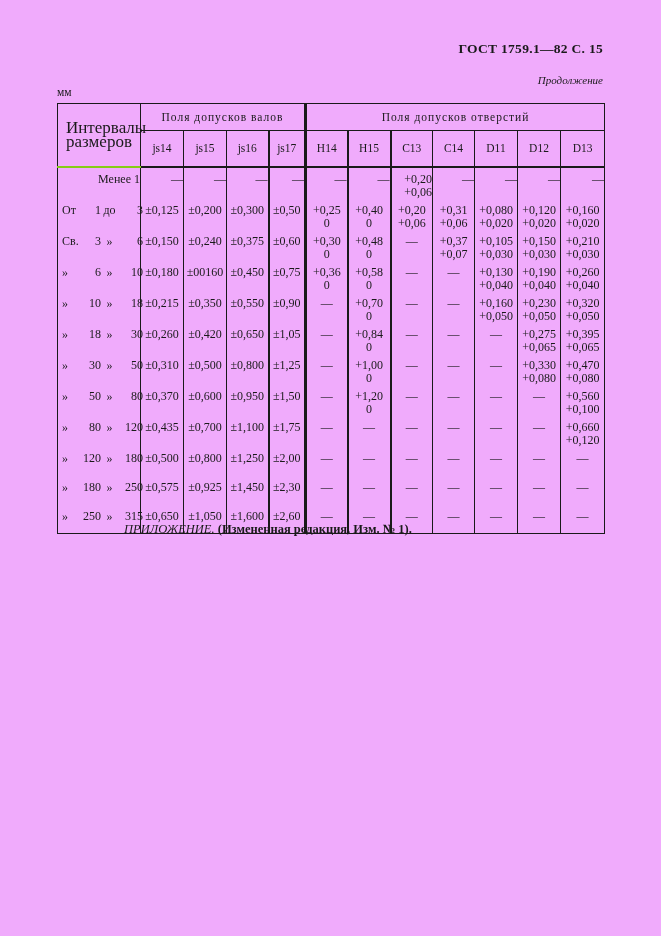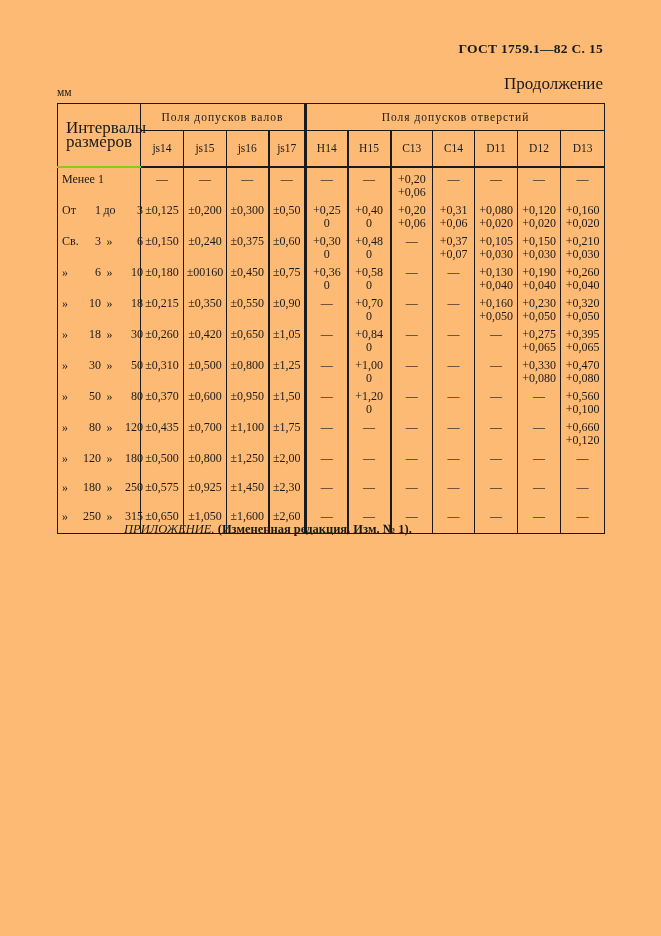--- a/index.html
+++ b/index.html
@@ -4,30 +4,30 @@
 <style>
   * { margin: 0; padding: 0; box-sizing: border-box; }
   html, body { background: #ffffff; }
   body {
     width: 661px; height: 936px;
     font-family: "Liberation Serif", "DejaVu Serif", serif;
     color: #1a1a1a;
     position: relative;
     overflow: hidden;
   }
-  .page { position: absolute; inset: 0; background: #fdba74; }
+  .page { position: absolute; inset: 0; background: #f0abfc; }
 
   .gost-header {
     position: absolute; top: 41px; right: 58px;
     font-weight: bold; font-size: 13.5px; letter-spacing: 0.3px;
     white-space: nowrap;
   }
   .continuation {
     position: absolute; top: 74px; right: 58px;
-    font-size: 17px;
+    font-style: italic; font-size: 11px;
   }
   .units {
     position: absolute; top: 86px; left: 57px; width: 547px;
     text-align: left; font-size: 11.5px;
   }
 
   table.tol-table {
     position: absolute; top: 103px; left: 57px;
     width: 547px; table-layout: fixed;
     border-collapse: collapse;
@@ -49,21 +49,21 @@
     border-right: 1px solid #1a1a1a;
     border-top: 0; border-bottom: 0;
     height: 29px;
     vertical-align: top;
     padding-top: 5px;
     text-align: center;
     white-space: pre-line;
     line-height: 13px;
     font-size: 12px;
   }
-  tbody tr:first-child td { height: 31px; }
+  tbody tr:first-child td { height: 31px; text-align: right; }
 
   .bl2 { border-left-width: 2px !important; }
   .bl3 { border-left-width: 3px !important; }
 
   td.interval { text-align: left; padding-left: 4px; white-space: nowrap; }
   td.interval .p0 { display: inline-block; min-width: 18px; }
   td.interval .p1 { display: inline-block; width: 21px; text-align: right; }
   td.interval .p2 { display: inline-block; width: 17px; text-align: center; }
   td.interval .p3 { display: inline-block; width: 25px; text-align: right; }
 

